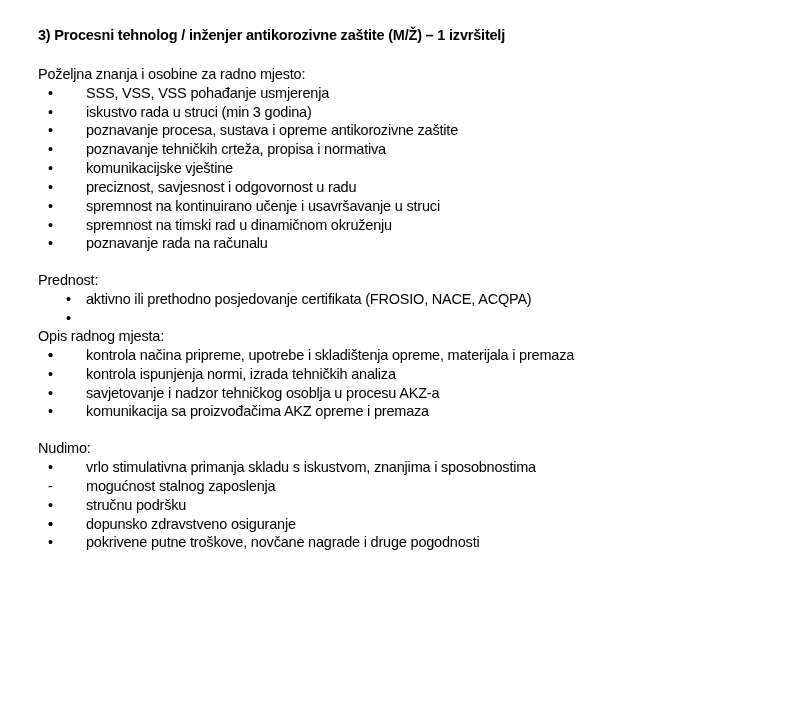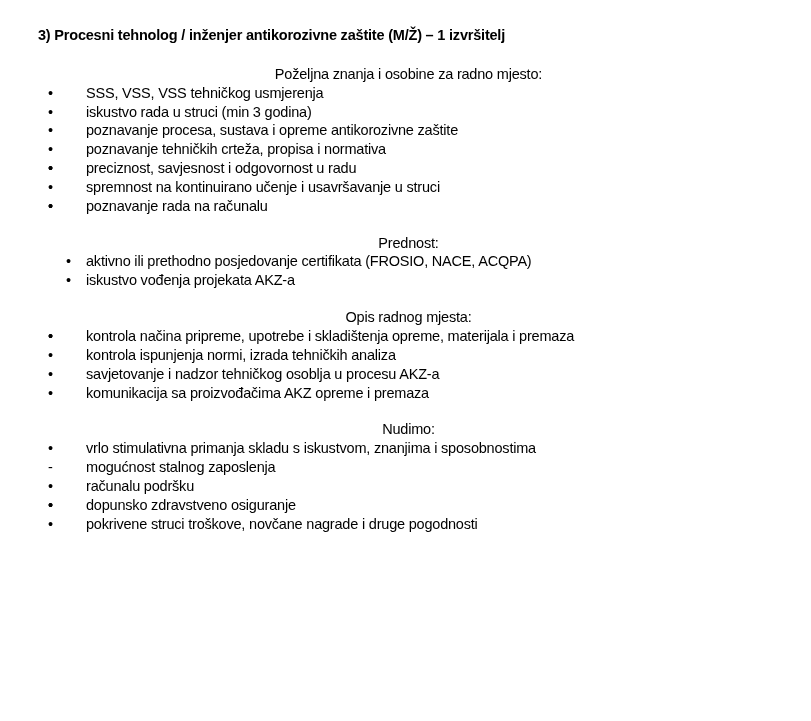--- a/index.html
+++ b/index.html
@@ -33,21 +33,20 @@
   }
   .section {
     margin-top: 0;
   }
   .section-heading {
     font-family: "Liberation Sans", sans-serif;
     font-size: 14.5px;
     line-height: 1.3;
     margin: 0;
     letter-spacing: -0.2px;
-    text-align: center;
   }
   ul.bullets {
     list-style: none;
     margin: 0;
     padding: 0;
   }
   ul.bullets li {
     position: relative;
     font-family: "Liberation Sans", sans-serif;
     font-size: 14.5px;
@@ -79,39 +78,39 @@
 
 <div class="page">
 
   <h1 class="doc-title">3) Procesni tehnolog / inženjer antikorozivne zaštite (M/Ž) – 1 izvršitelj</h1>
 
   <div class="gap-lg"></div>
 
   <div class="section">
     <p class="section-heading">Poželjna znanja i osobine za radno mjesto:</p>
     <ul class="bullets indent-1 tight">
-      <li><span class="bullet">•</span><span>SSS, VSS, VSS tehničkog usmjerenja</span></li>
+      <li><span class="bullet">•</span><span>SSS, VSS, VSS pohađanje usmjerenja</span></li>
       <li><span class="bullet">•</span><span>iskustvo rada u struci (min 3 godina)</span></li>
       <li><span class="bullet">•</span><span>poznavanje procesa, sustava i opreme antikorozivne zaštite</span></li>
       <li><span class="bullet">•</span><span>poznavanje tehničkih crteža, propisa i normativa</span></li>
-      <li><span class="bullet">•</span></li>
+      <li><span class="bullet">•</span><span>komunikacijske vještine</span></li>
       <li><span class="bullet">•</span><span>preciznost, savjesnost i odgovornost u radu</span></li>
       <li><span class="bullet">•</span><span>spremnost na kontinuirano učenje i usavršavanje u struci</span></li>
-      <li><span class="bullet">•</span></li>
+      <li><span class="bullet">•</span><span>spremnost na timski rad u dinamičnom okruženju</span></li>
       <li><span class="bullet">•</span><span>poznavanje rada na računalu</span></li>
     </ul>
   </div>
 
   <div class="gap-md"></div>
 
   <div class="section">
     <p class="section-heading">Prednost:</p>
     <ul class="bullets indent-2 loose">
       <li><span class="bullet">•</span><span>aktivno ili prethodno posjedovanje certifikata (FROSIO, NACE, ACQPA)</span></li>
-      <li><span class="bullet">•</span><span>iskustvo vođenja projekata AKZ-a</span></li>
+      <li><span class="bullet">•</span></li>
     </ul>
   </div>
 
   <div class="gap-md"></div>
 
   <div class="section">
     <p class="section-heading">Opis radnog mjesta:</p>
     <ul class="bullets indent-1 looser">
       <li><span class="bullet">•</span></li>
       <li><span class="bullet">•</span><span>kontrola načina pripreme, upotrebe i skladištenja opreme, materijala i premaza</span></li>
@@ -121,20 +120,20 @@
     </ul>
   </div>
 
   <div class="gap-md"></div>
 
   <div class="section">
     <p class="section-heading">Nudimo:</p>
     <ul class="bullets indent-1 looser">
       <li><span class="bullet">•</span><span>vrlo stimulativna primanja skladu s iskustvom, znanjima i sposobnostima</span></li>
       <li><span class="bullet">-</span><span>mogućnost stalnog zaposlenja</span></li>
-      <li><span class="bullet">•</span><span>računalu podršku</span></li>
+      <li><span class="bullet">•</span><span>stručnu podršku</span></li>
       <li><span class="bullet">•</span></li>
       <li><span class="bullet">•</span><span>dopunsko zdravstveno osiguranje</span></li>
-      <li><span class="bullet">•</span><span>pokrivene struci troškove, novčane nagrade i druge pogodnosti</span></li>
+      <li><span class="bullet">•</span><span>pokrivene putne troškove, novčane nagrade i druge pogodnosti</span></li>
     </ul>
   </div>
 
 </div>
 
 </body></html>

